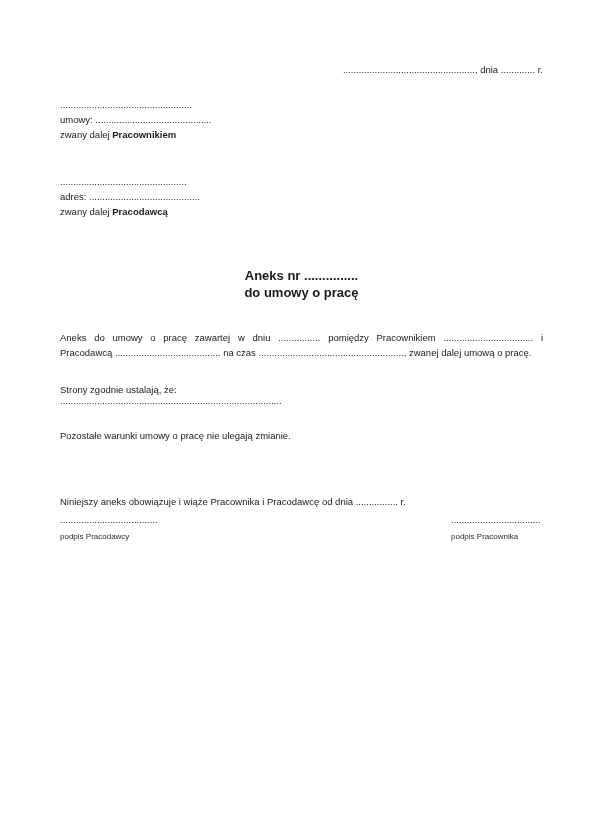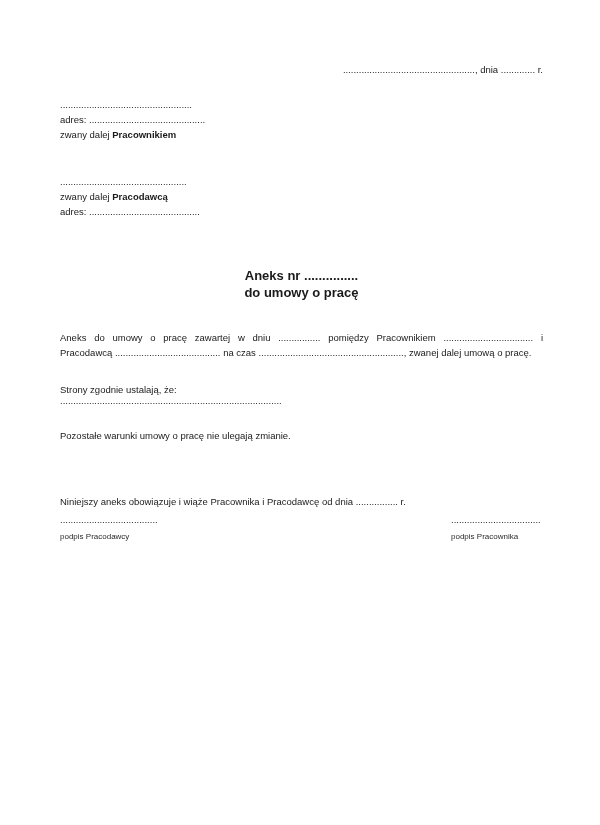--- a/index.html
+++ b/index.html
@@ -97,28 +97,28 @@
 </style>
 </head>
 <body>
 
 <div class="page">
 
   <div class="date-line">.................................................., dnia  ............. r.</div>
 
   <div class="party-block party-employee">
     <div>..................................................</div>
-    <div>adres: ............................................</div>
+    <div>umowy: ............................................</div>
     <div><span>zwany dalej </span><b>Pracownikiem</b></div>
   </div>
 
   <div class="party-block party-employer">
     <div>................................................</div>
+    <div>adres: ..........................................</div>
     <div><span>zwany dalej </span><b>Pracodawcą</b></div>
-    <div>adres: ..........................................</div>
   </div>
 
   <div class="doc-title">
     <div>Aneks nr ...............</div>
     <div>do umowy o pracę</div>
   </div>
 
   <div class="intro-paragraph">
     <div class="intro-line-1">Aneks do umowy o pracę zawartej w dniu ................ pomiędzy Pracownikiem .................................. i</div>
     <div class="intro-line-2">Pracodawcą ........................................ na czas ......................................................., zwanej dalej umową o pracę.</div>

